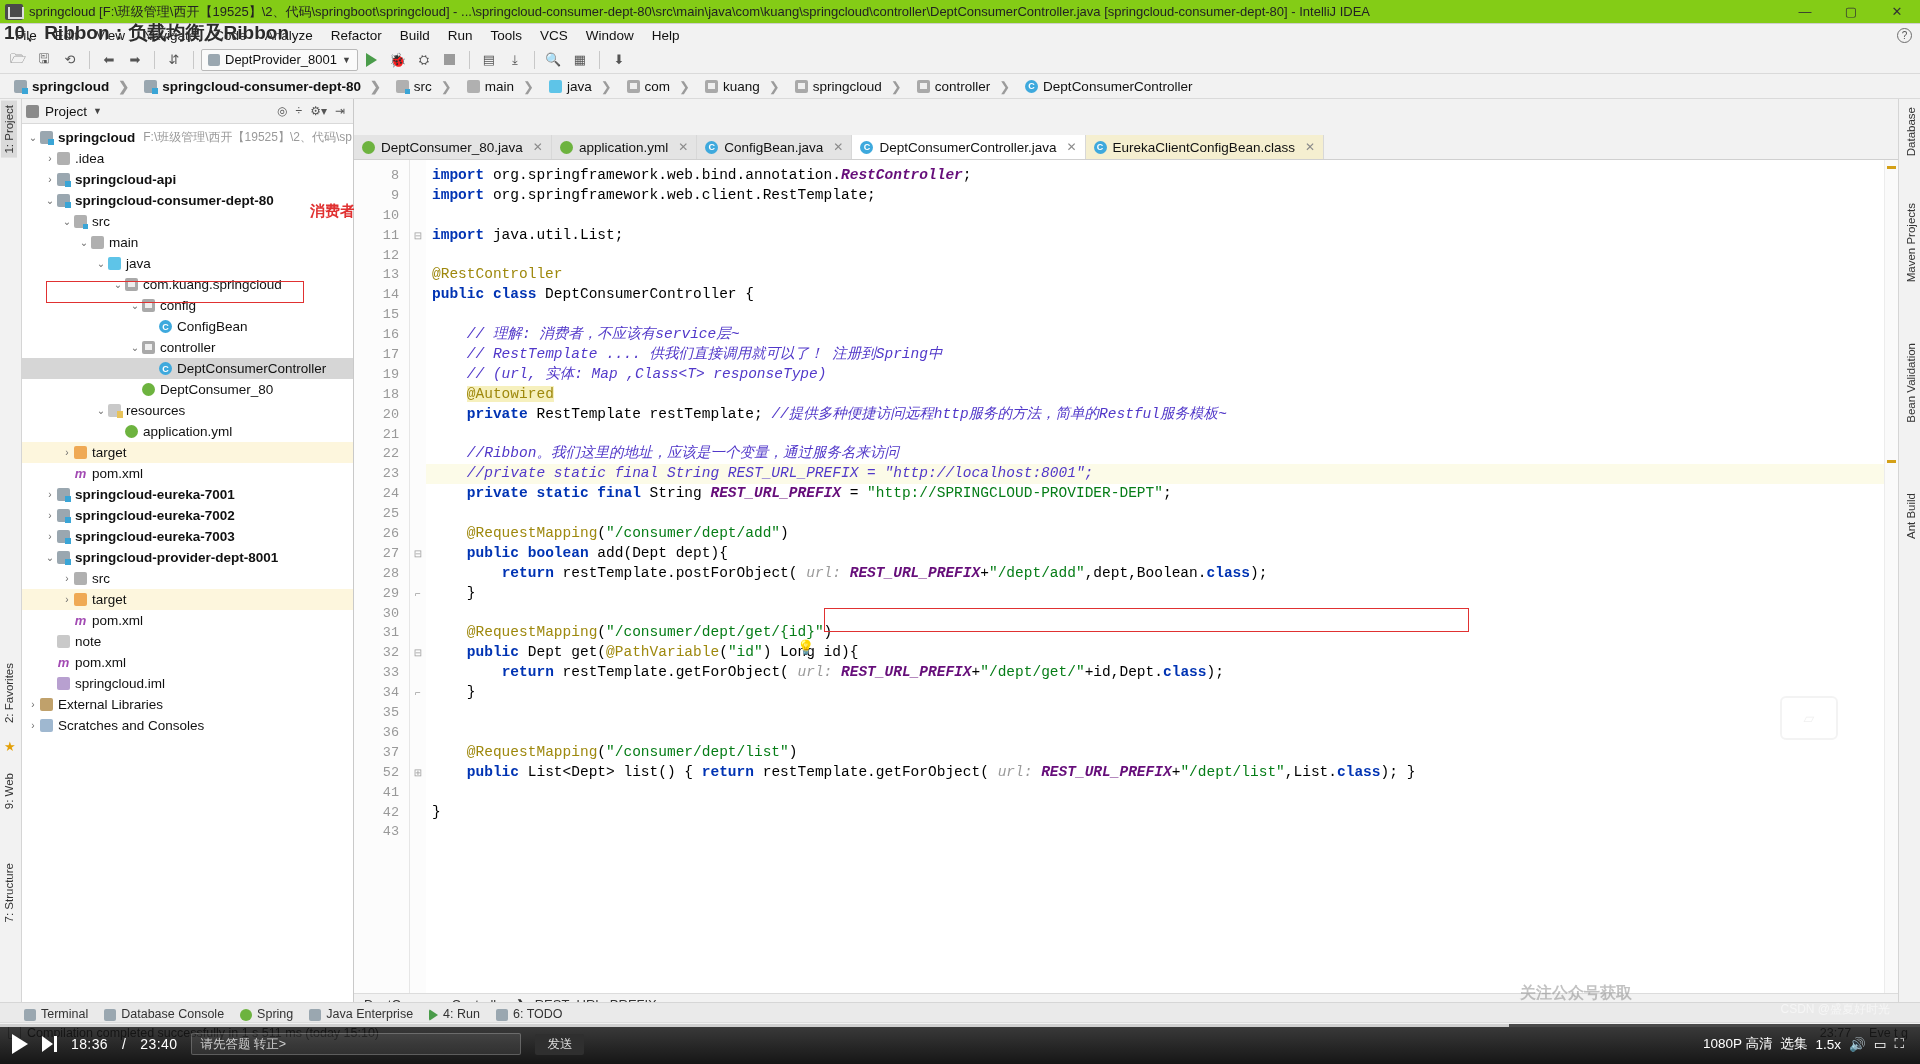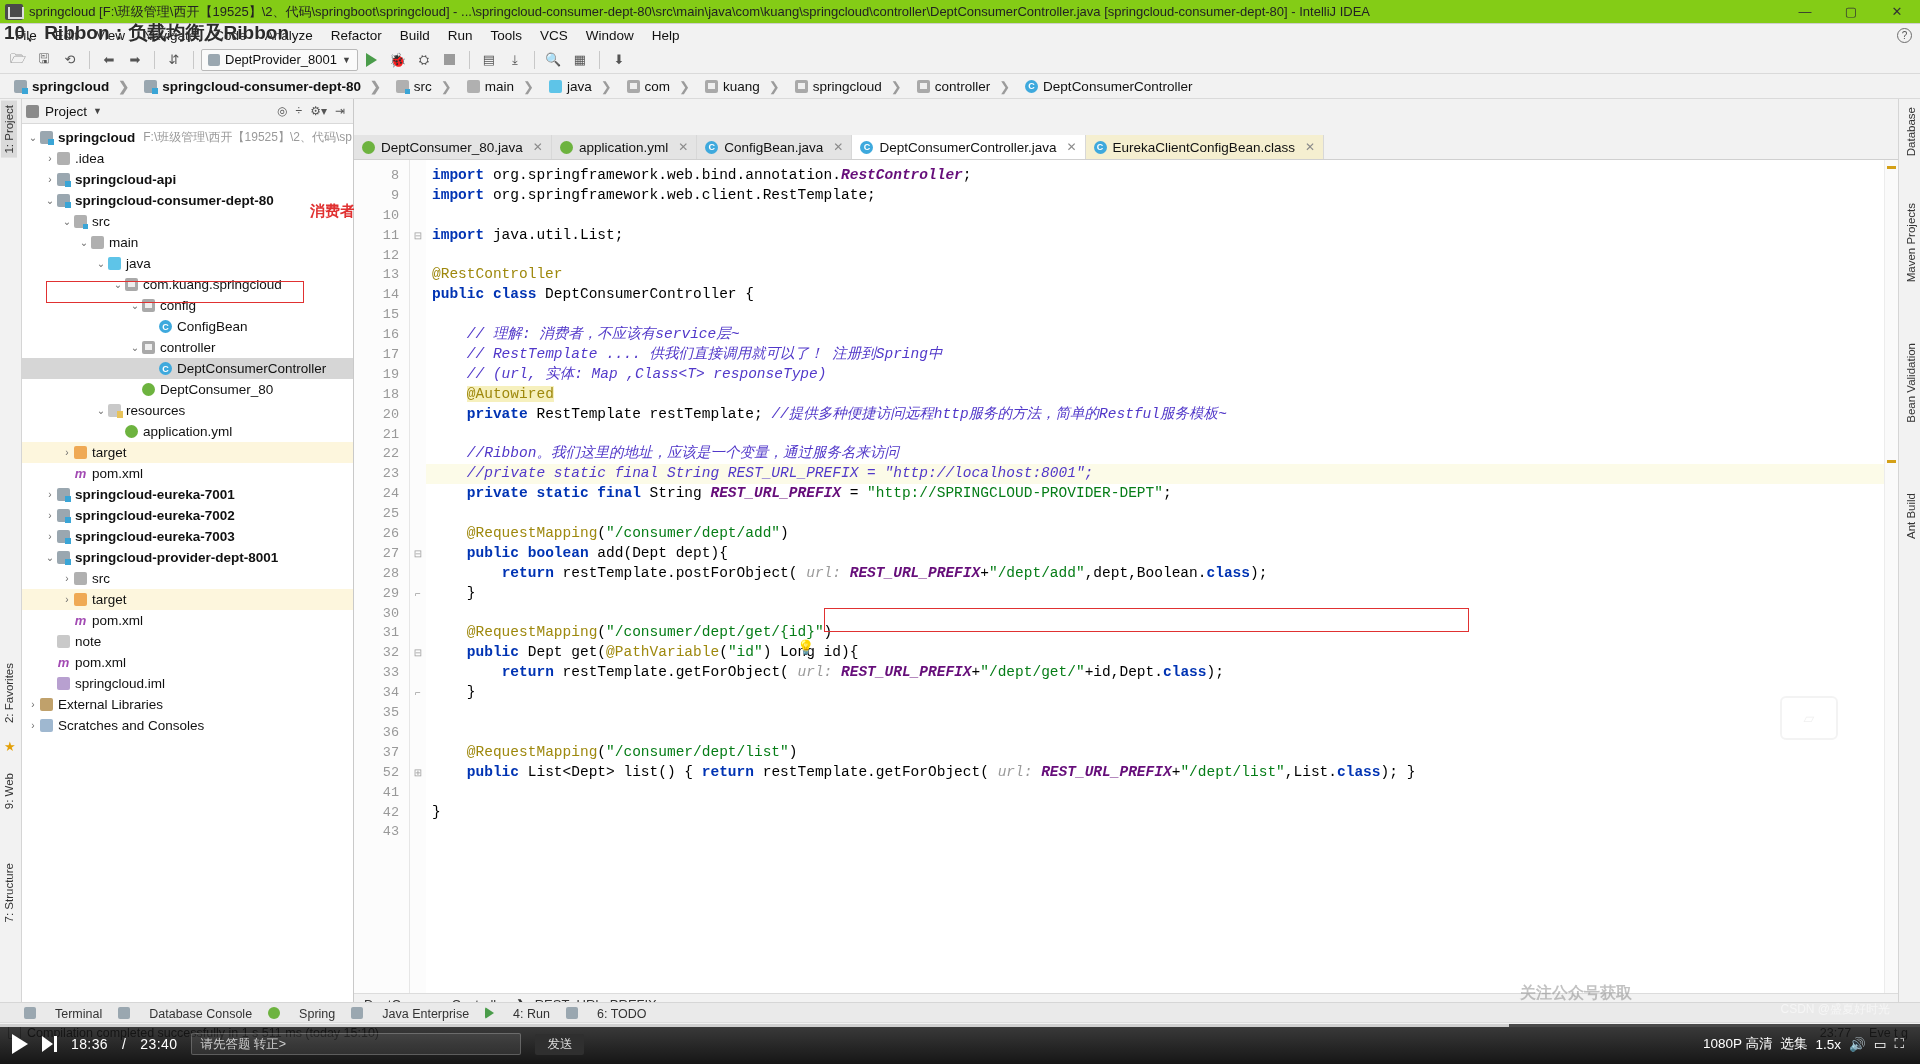--- a/index.html
+++ b/index.html
@@ -204,21 +204,21 @@
     border-top:1px solid #dcdcdc; display:flex; align-items:center; padding-left:10px;
     font-size:13px; color:#333; gap:8px;
   }
 
   
   .bottombar {
     position:absolute; left:0; bottom:40px; width:1920px; height:22px;
     background:#eaeaea; display:flex; align-items:center; gap:16px; padding-left:24px;
     font-size:12.5px; color:#333; border-top:1px solid #d6d6d6;
   }
-  .bottombar .bitem { display:flex; align-items:flex-start; gap:19px; white-space:nowrap;}
+  .bottombar .bitem { display:flex; align-items:flex-end; gap:5px; white-space:nowrap;}
   .bb-ico { width:12px;height:12px;background:#9aa7b0;border-radius:2px;flex:none;}
   .bb-ico.green{background:#6db33f;border-radius:50%;}
   .bb-ico.tri{background:transparent;width:0;height:0;border-left:9px solid #4a9c4a;
               border-top:6px solid transparent;border-bottom:6px solid transparent;}
 
   
   .statusbar {
     position:absolute; left:0; bottom:22px; width:1920px; height:20px;
     background:#f2f2f2; display:flex; align-items:center; padding-left:8px;
     font-size:12.5px; color:#222; border-top:1px solid #dcdcdc;

